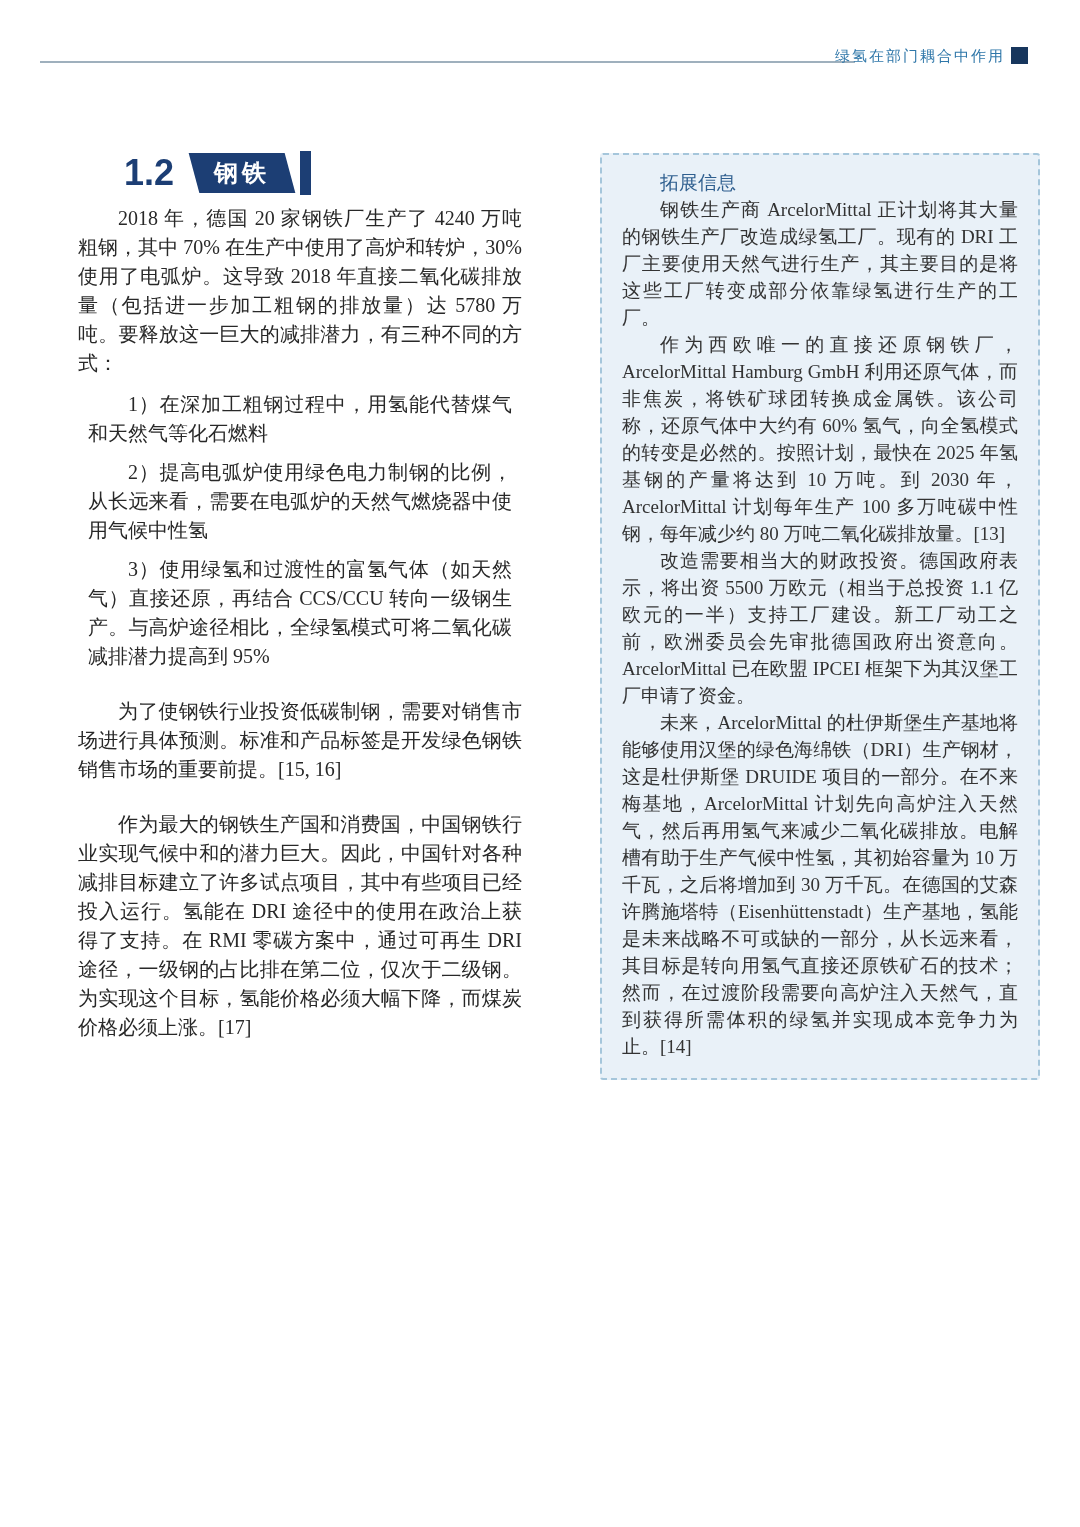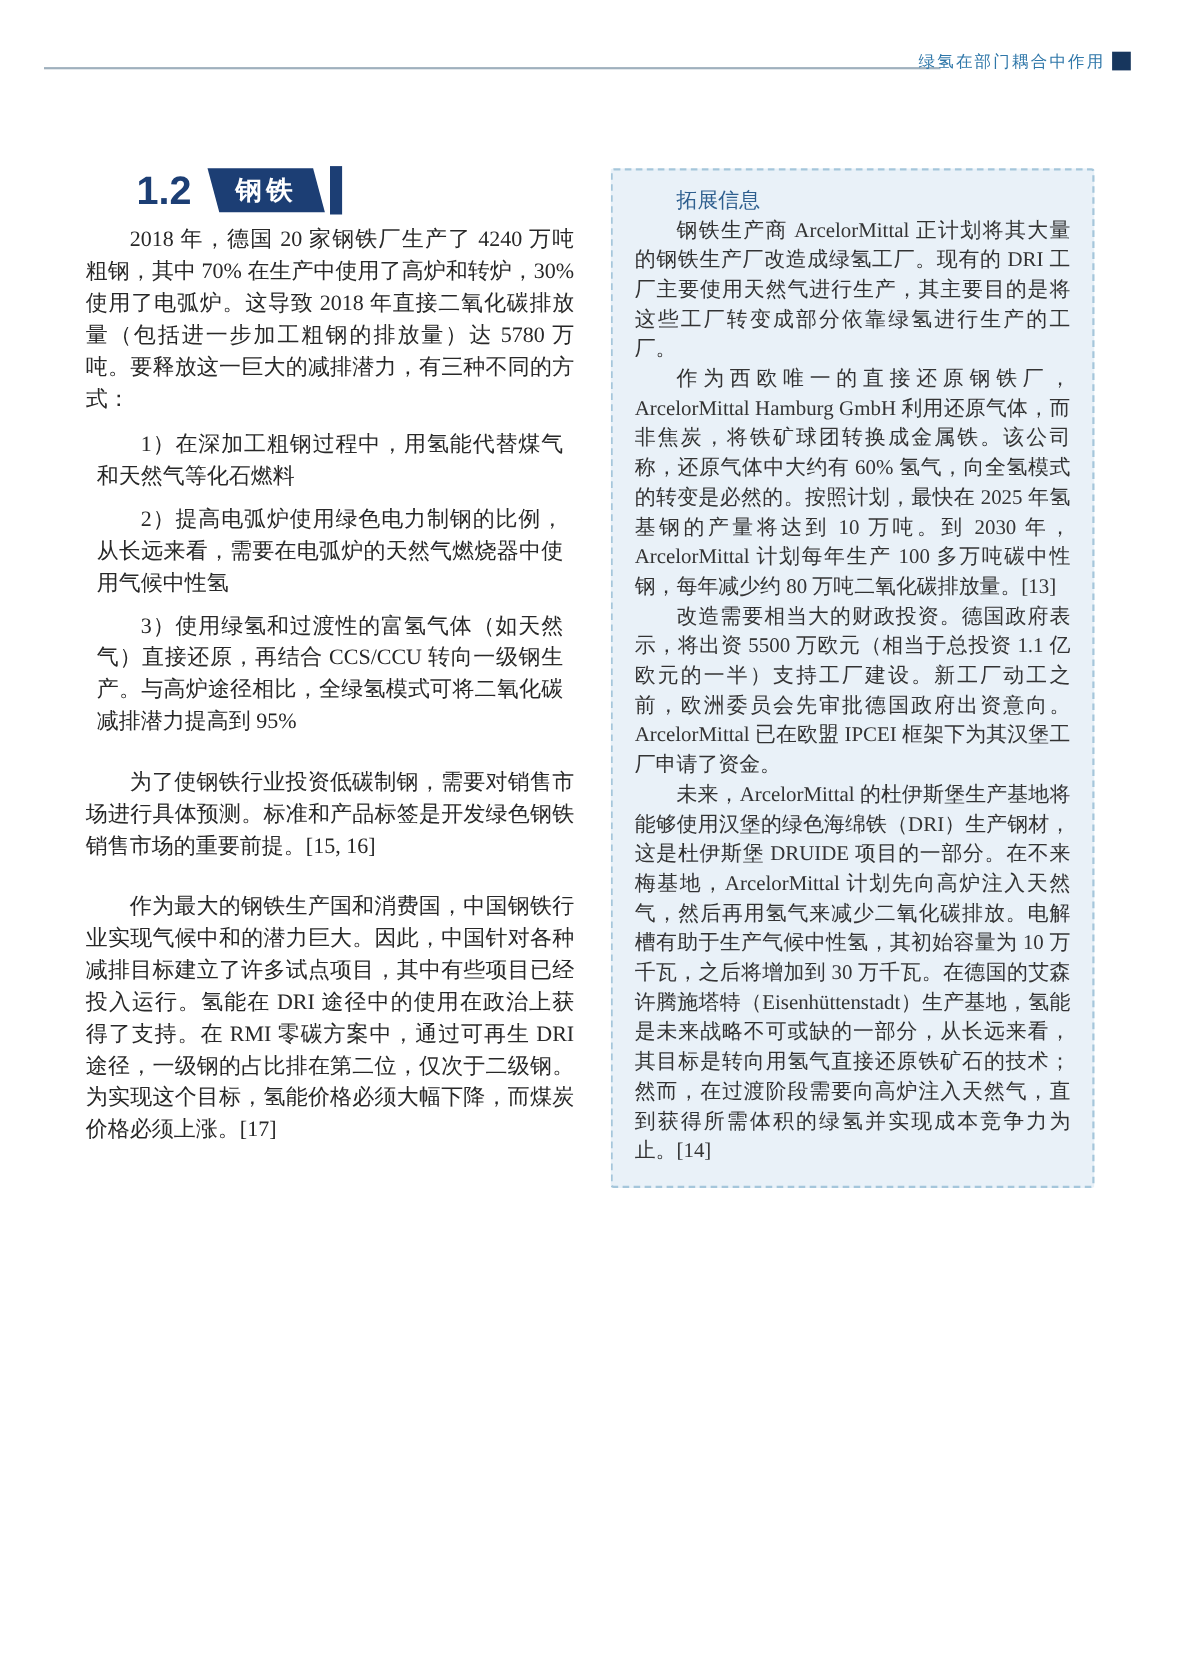--- a/index.html
+++ b/index.html
@@ -54,21 +54,21 @@
   .col-left{
     position:absolute;left:78px;top:204px;width:444px;
     font-size:20px;line-height:29px;text-align:justify;
   }
   .col-left p{margin:0;text-indent:2em;}
   .col-left p.block-gap{margin-top:26px;}
   .col-left .list{margin-top:12px;}
   .col-left .list p{margin:10px;}
   
   .infobox{
-    position:absolute;left:555px;top:153px;width:440px;
+    position:absolute;left:600px;top:153px;width:440px;
     box-sizing:border-box;
     background:#e9f1f8;
     border:2px dashed #a5c6db;
     border-radius:3px;
     padding:14px 20px 18px 20px;
     font-size:19px;line-height:27px;color:#333333;
     text-align:justify;
   }
   .infobox-title{
     color:#2f5f8f;font-size:19px;line-height:27px;margin:0 0 2px 0;

